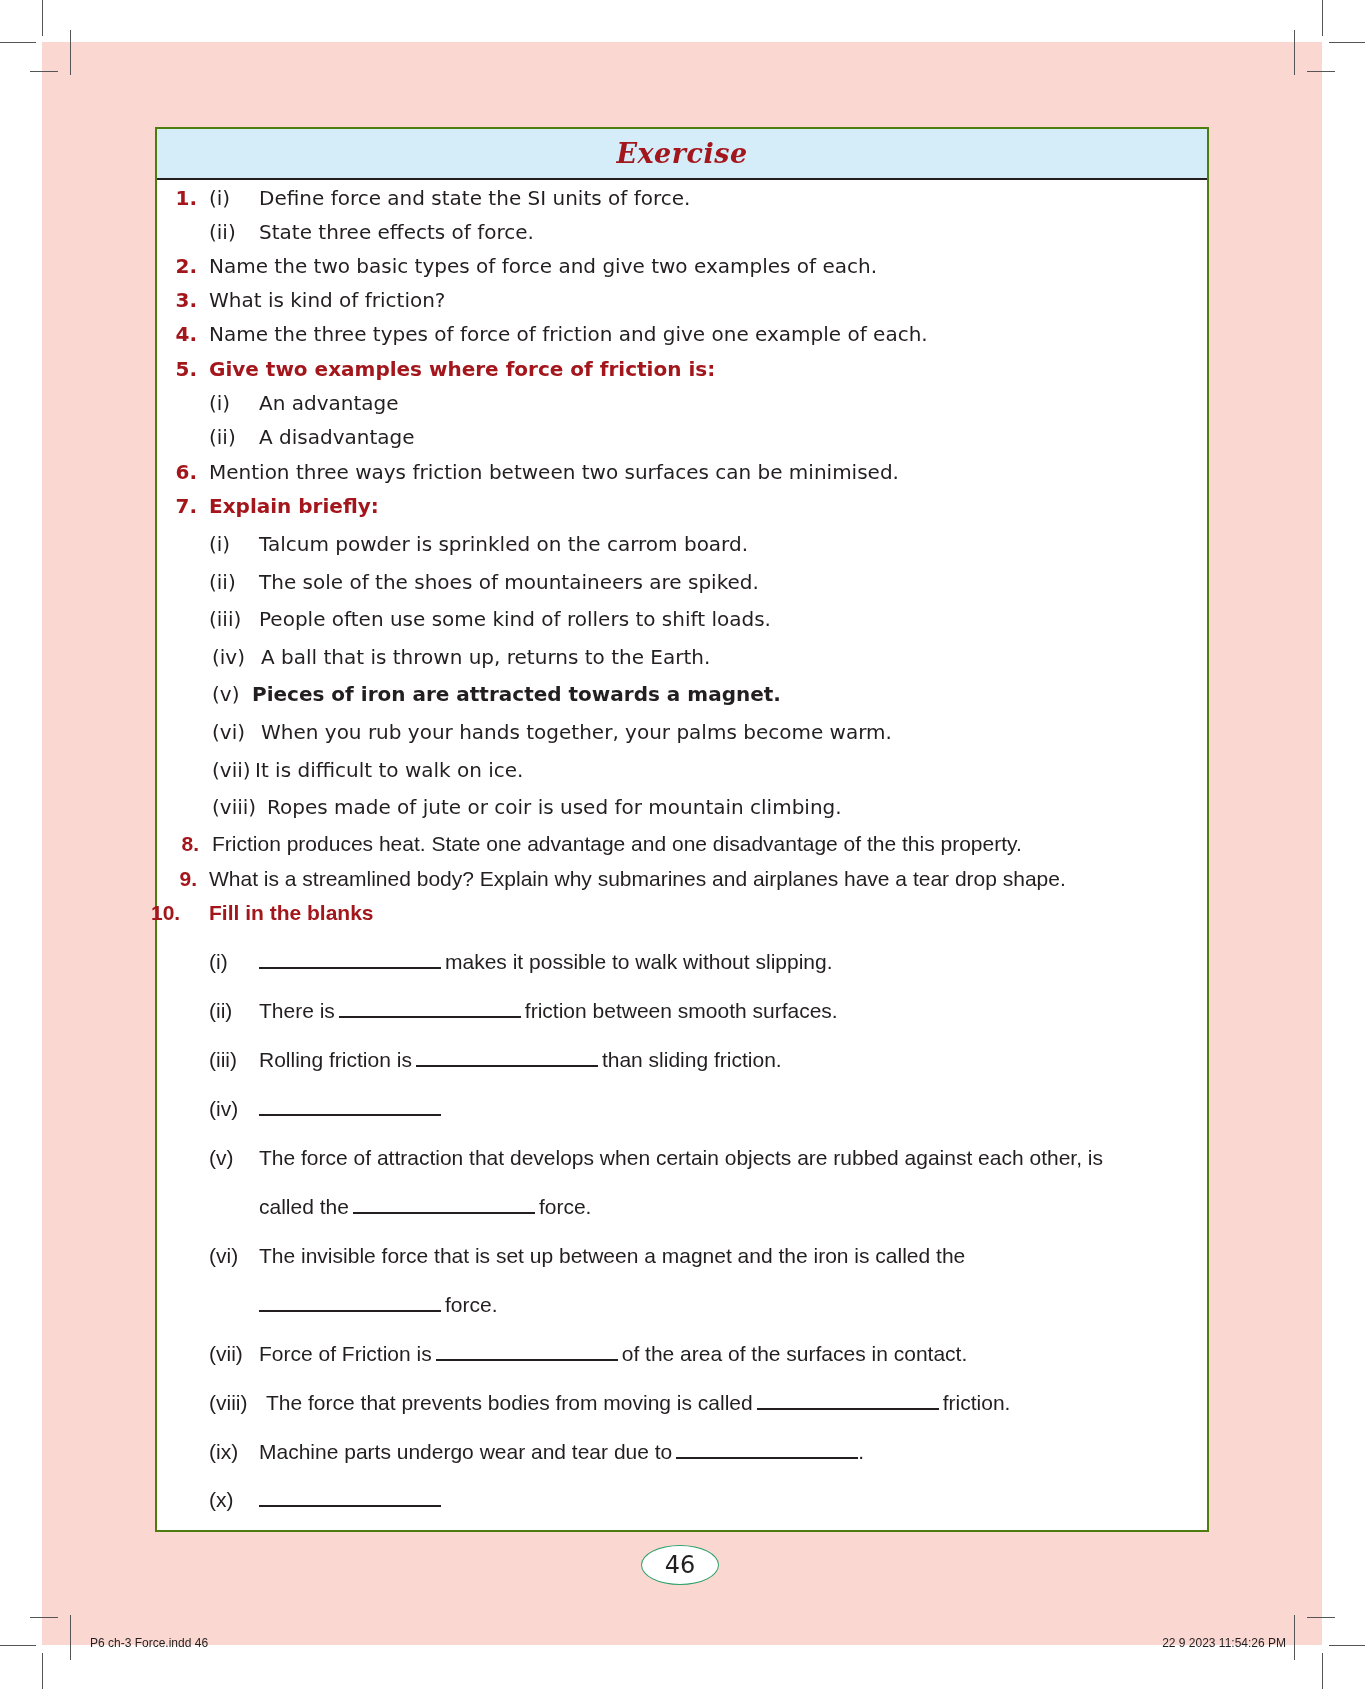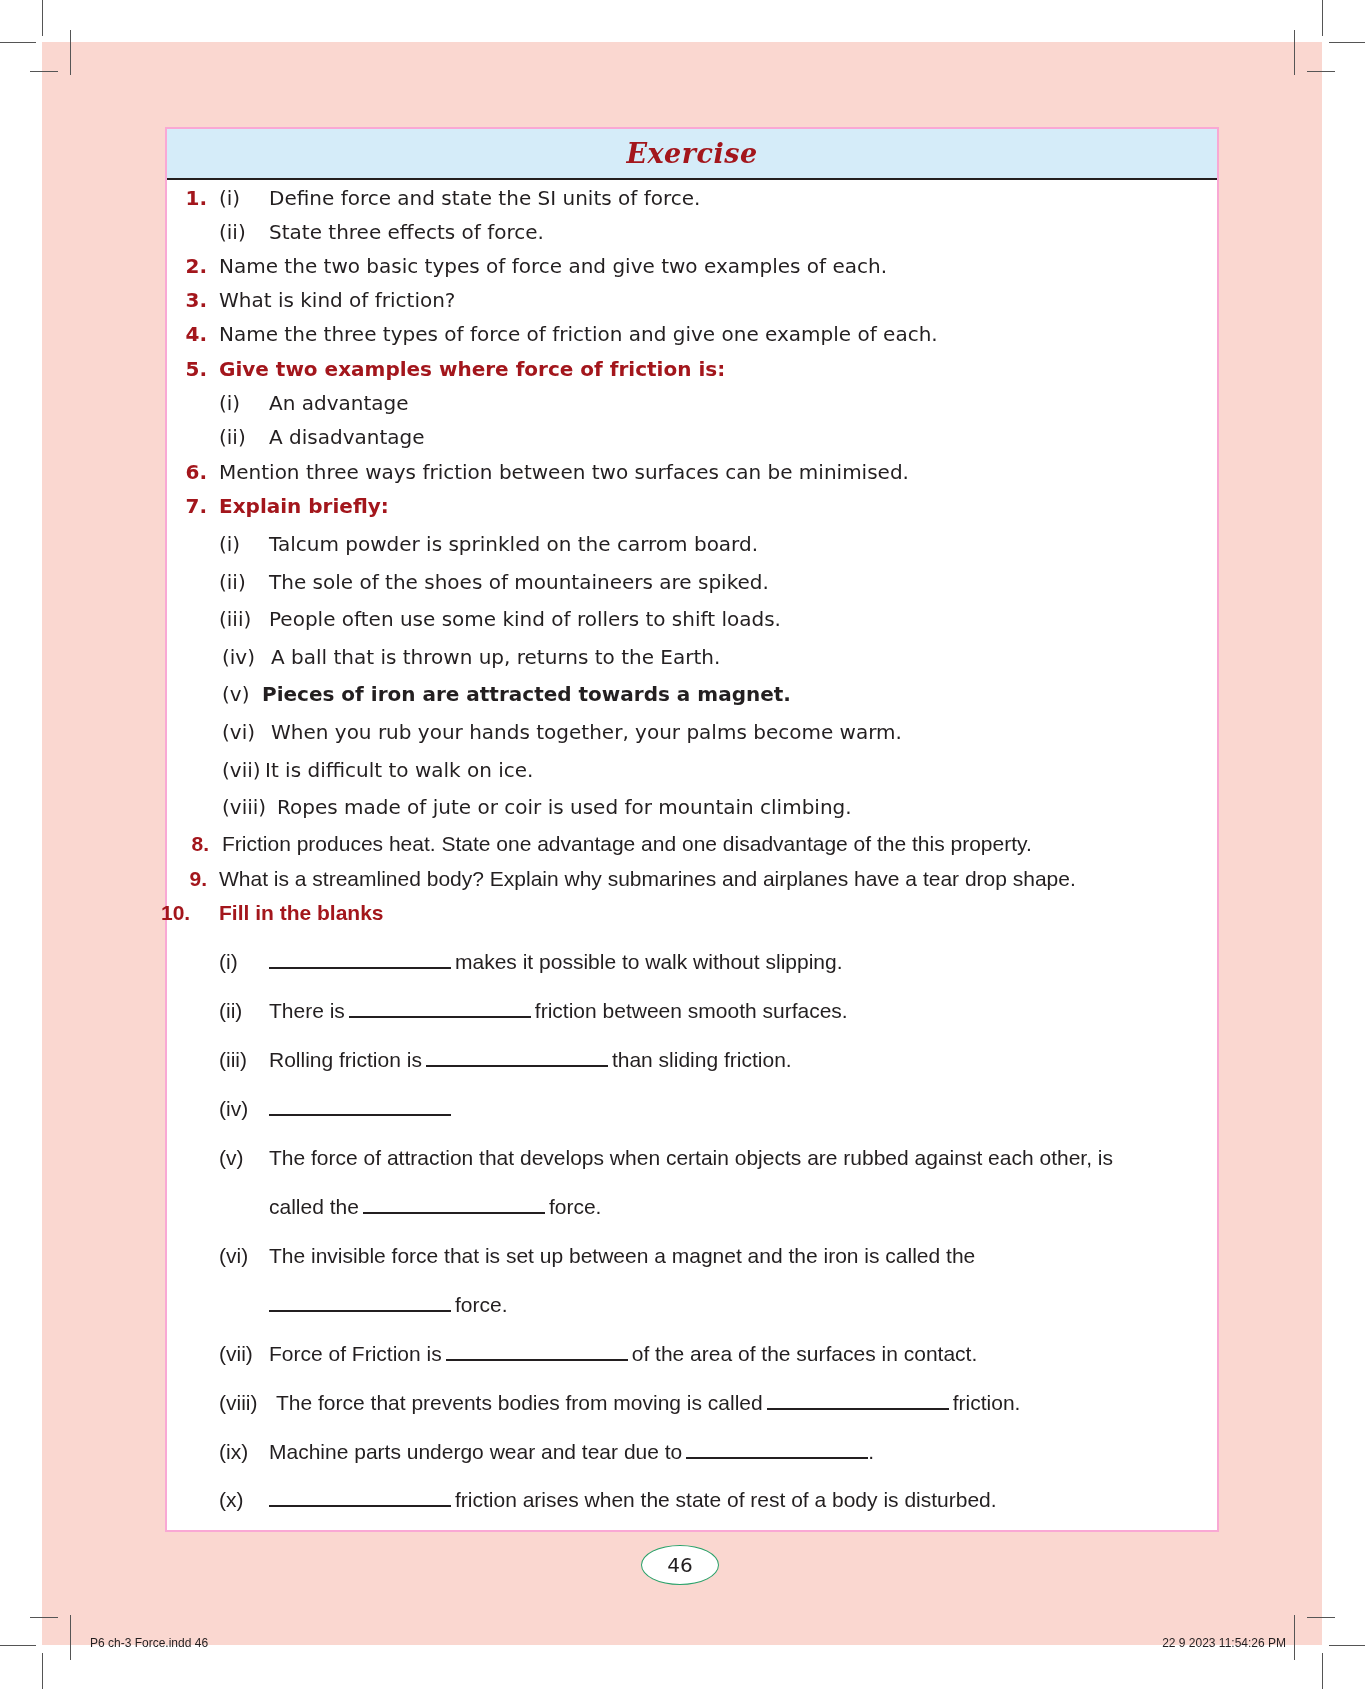--- a/index.html
+++ b/index.html
@@ -1,34 +1,34 @@
 <!DOCTYPE html>
 <html><head>
 <meta charset="utf-8">
 <style>
   html, body { margin:0; padding:0; }
   body { width:1365px; height:1689px; position:relative; background:#ffffff; overflow:hidden;
          font-family:"DejaVu Sans", sans-serif; color:#231f20; }
   .bleed { position:absolute; left:42px; top:42px; width:1280px; height:1603px; background:#fad7d0; }
   .crop { position:absolute; background:#555; }
   .box { position:absolute; left:155px; top:127px; width:1050px; height:1401px;
-         border:2px solid #f9a8d4; background:#ffffff; box-sizing:content-box;margin-left:10px; }
+         border:2px solid #4d7c0f; background:#ffffff; box-sizing:content-box; }
   .title-band { position:absolute; left:0; top:0; right:0; height:49px; background:#d5ecf9;
          border-bottom:2px solid #231f20; text-align:center; }
   .title { font-family:"DejaVu Serif", serif; font-style:italic; font-weight:bold; color:#a3161c;
          font-size:27px; line-height:49px; letter-spacing:0.5px; }
   .row { position:absolute; left:0; height:30px; font-size:20px; line-height:30px; white-space:nowrap; }
   .num { position:absolute; width:40px; text-align:right; font-weight:bold; color:#a3161c; }
   .lbl { position:absolute; left:52px; }
   .txt { position:absolute; left:102px; }
   .bold-red { font-weight:bold; color:#a3161c; }
   .cond { font-family:"Liberation Sans", sans-serif; font-size:21px; }
   .blank { display:inline-block; width:182px; border-bottom:2px solid #231f20; height:1px; vertical-align:baseline; margin:0 4px; }
   .page-num { position:absolute; left:641px; top:1545px; width:76px; height:38px; border:1.5px solid #2aa26a;
-         border-radius:50%; background:#fff; text-align:center; line-height:38px; font-size:20px; }
+         border-radius:50%; background:#fff; text-align:center; line-height:38px; font-size:24px; }
   .footer-l { position:absolute; left:90px; top:1636px; font-size:12px; font-family:"Liberation Sans", sans-serif; }
   .footer-r { position:absolute; right:79px; top:1636px; font-size:12px; font-family:"Liberation Sans", sans-serif; }
 </style>
 </head>
 <body>
 
 <div class="bleed"></div>
 
 <div class="crop" style="left:0;top:42px;width:36px;height:1px;"></div>
 <div class="crop" style="left:42px;top:0;width:1px;height:36px;"></div>
@@ -181,20 +181,20 @@
   <div class="row cond" style="top:1259px;">
     <span class="lbl">(viii)</span>
     <span class="txt" style="left:109px;"><span>The force that prevents bodies from moving is called</span><span class="blank"></span><span>friction.</span></span>
   </div>
   <div class="row cond" style="top:1308px;">
     <span class="lbl">(ix)</span>
     <span class="txt"><span>Machine parts undergo wear and tear due to</span><span class="blank"></span><span style="margin-left:-4px">.</span></span>
   </div>
   <div class="row cond" style="top:1356px;">
     <span class="lbl">(x)</span>
-    <span class="txt"><span class="blank" style="margin-left:0"></span><span>friction arises when the state of rest of a body is disturbed.</span></span>
+    <span class="txt"><span class="blank" style="margin-left:0"></span></span>
   </div>
 </div>
 
 <div class="page-num">46</div>
 
 <div class="footer-l">P6 ch-3 Force.indd   46</div>
 <div class="footer-r">22 9 2023   11:54:26 PM</div>
 
 </body></html>

